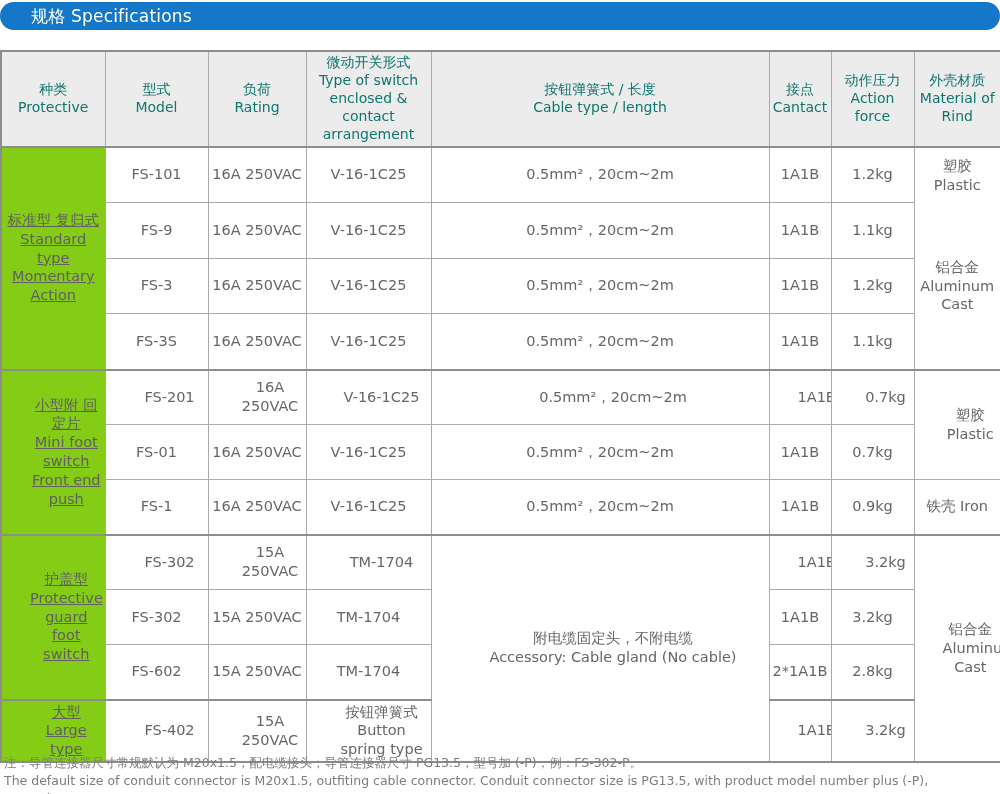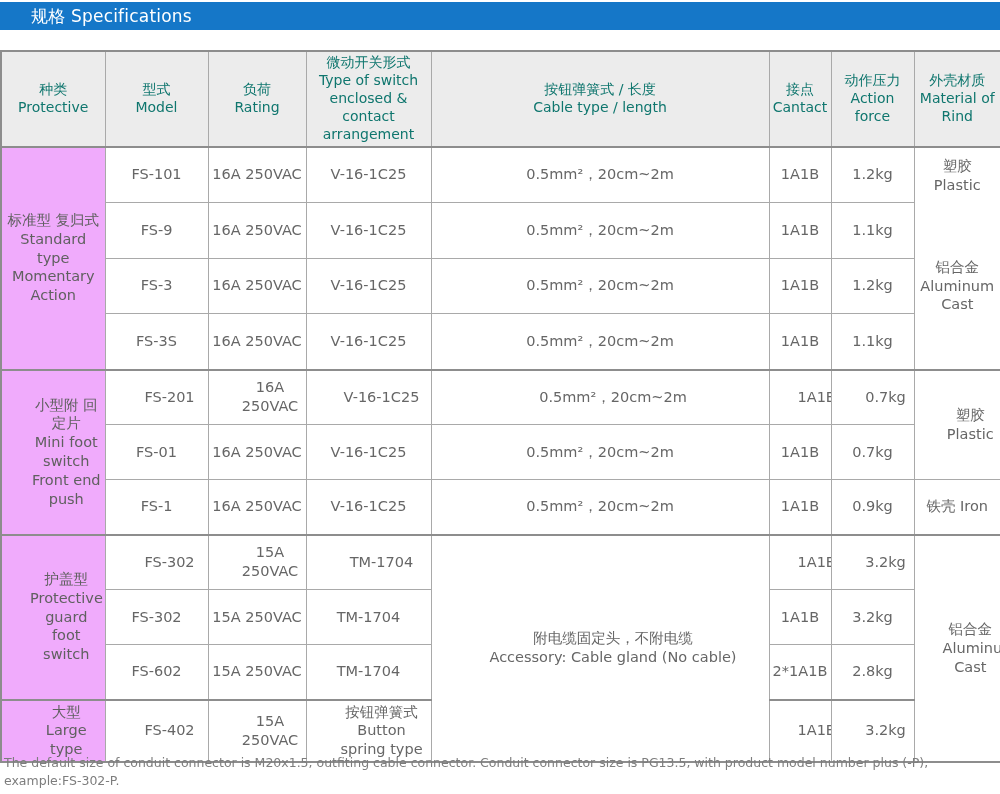--- a/index.html
+++ b/index.html
@@ -8,21 +8,21 @@
     font-family:"DejaVu Sans","Liberation Sans",sans-serif;
     -webkit-font-smoothing:antialiased;
   }
   .page { position:relative; width:1000px; height:794px; overflow:hidden; background:#fff; }
 
   .title-bar {
     position:absolute; top:2px; left:0; width:1000px; height:28px;
     background:#1577c8; color:#ffffff;
     display:flex; align-items:center;
     padding-left:31px; box-sizing:border-box;
-    font-size:17px; letter-spacing:0.2px;
+    font-size:17px; letter-spacing:0.2px;border-radius:14px;
   }
 
   table.spec-table {
     position:absolute; top:50px; left:0; width:1000px;
     border-collapse:collapse; table-layout:fixed;
     border:2px solid #8d8d8d;
   }
   .spec-table th, .spec-table td {
     border:1px solid #a9a9a9;
     text-align:center; vertical-align:middle;
@@ -30,21 +30,21 @@
     font-weight:normal;
     font-size:14.5px; line-height:1.3; color:#666666;
     overflow:hidden;
   }
   .spec-table thead tr { height:90px; }
   .spec-table tbody tr { height:55px; }
   .spec-table th {
     background:#ececec; color:#0f766e; font-size:14px; line-height:1.28;
   }
   .spec-table thead th { border-bottom:2px solid #8d8d8d; }
-  .spec-table td.cat { background:#f0abfc; color:#606060; }
+  .spec-table td.cat { background:#84cc16; color:#606060;text-decoration:underline; }
   .spec-table tr.group-start td { border-top:2px solid #8d8d8d;padding-left:28px; }
 
   .zh, .en { display:block; }
 
   
   td.mat-stacked { padding:0; }
   .mat-stack { display:flex; flex-direction:column; height:221px; }
   .mat-stack .mat-top {
     height:56px; display:flex; flex-direction:column; justify-content:center;
   }
@@ -244,16 +244,17 @@
             <span class="zh">按钮弹簧式</span>
             <span class="en">Button spring type</span>
           </td>
         <td>1A1B</td>
         <td>3.2kg</td>
       </tr>
     </tbody>
   </table>
 
   <div class="notes">
+    <div>注：导管连接器尺寸常规默认为 M20x1.5，配电缆接头；导管连接器尺寸 PG13.5，型号加 (-P)，例：FS-302-P。</div>
     <div>The default size of conduit connector is M20x1.5, outfiting cable connector. Conduit connector size is PG13.5, with product model number plus (-P), example:FS-302-P.</div>
   </div>
 
 </div>
 
 </body></html>

